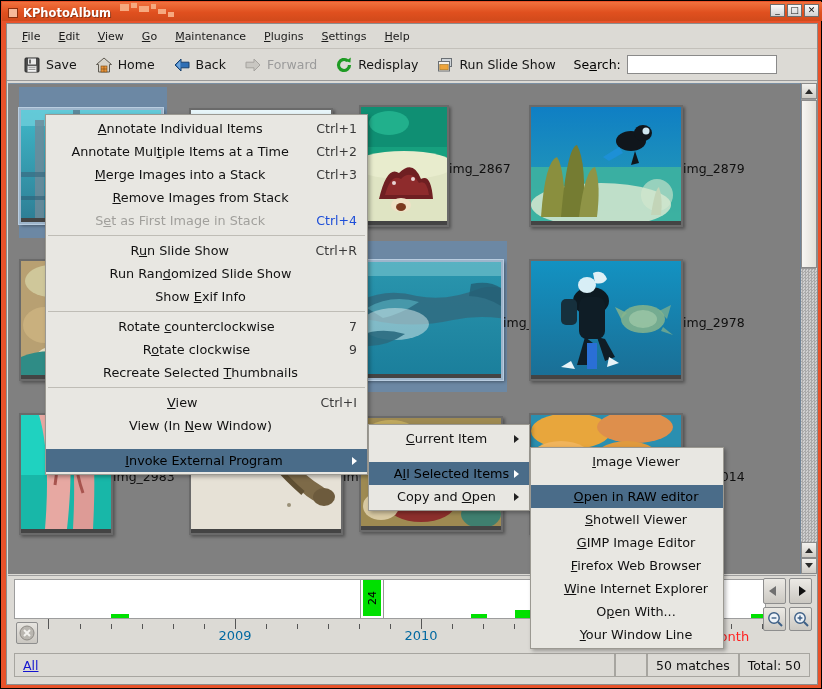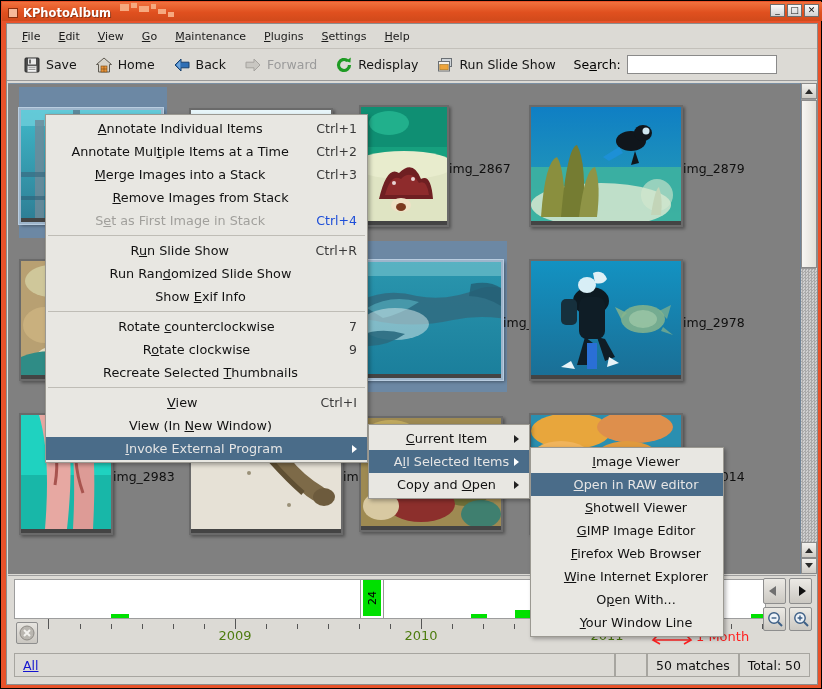--- a/index.html
+++ b/index.html
@@ -196,21 +196,21 @@
   .db-ticks {
     position: absolute; left: 6px; top: 43px;
     width: 752px; height: 10px;
   }
   .db-ticks i { position: absolute; bottom: 0; width: 1px; background: #555; }
   .db-labels {
     position: absolute; left: 6px; top: 52px;
     width: 752px; height: 18px;
   }
   .db-labels span {
-    position: absolute; font-size: 13px; color: #4d7c0f;
+    position: absolute; font-size: 13px; color: #0369a1;
     transform: translateX(-50%);
   }
   .db-clear {
     position: absolute; left: 8px; top: 46px;
     width: 22px; height: 22px;
     background: linear-gradient(180deg,#e7e5e0,#cac7c1);
     border: 1px solid #8e8e8e; border-radius: 2px;
   }
   .db-nav {
     position: absolute; right: 4px; top: 2px;
@@ -262,21 +262,21 @@
     height: 23px; padding: 0 10px 0 24px;
     font-size: 12.8px; color: #121212;
     white-space: nowrap;
   }
   .menu .item .lbl { flex: 1; text-align: center; }
   .menu .item .acc {
     margin-left: 26px; color: #3a3a3a; font-size: 12.5px;
   }
   .menu .item.dis { color: #a1a09c; }
   .menu .item.dis .acc { color: #1d4ed8; }
-  .menu .item.hl { background: #4a6c89; color: #e5e5e5; }
+  .menu .item.hl { background: #4a6c89; color: #000000; margin-top: 12px; }
   .menu .sep { height: 1px; background: #bfbdb6; margin: 3px 2px; }
   .arrow-r {
     width: 0; height: 0;
     border-left: 5px solid #222;
     border-top: 4px solid transparent;
     border-bottom: 4px solid transparent;
     margin-left: 14px;
   }
   .menu .item.hl .arrow-r { border-left-color: #fff; }
 

